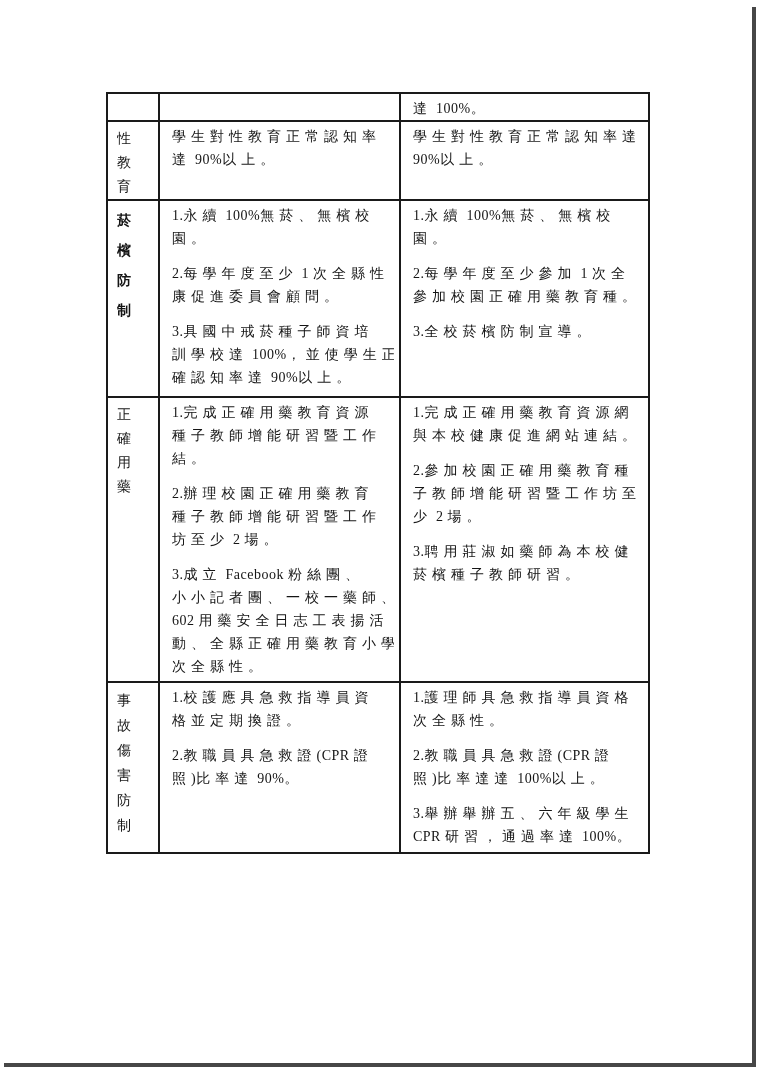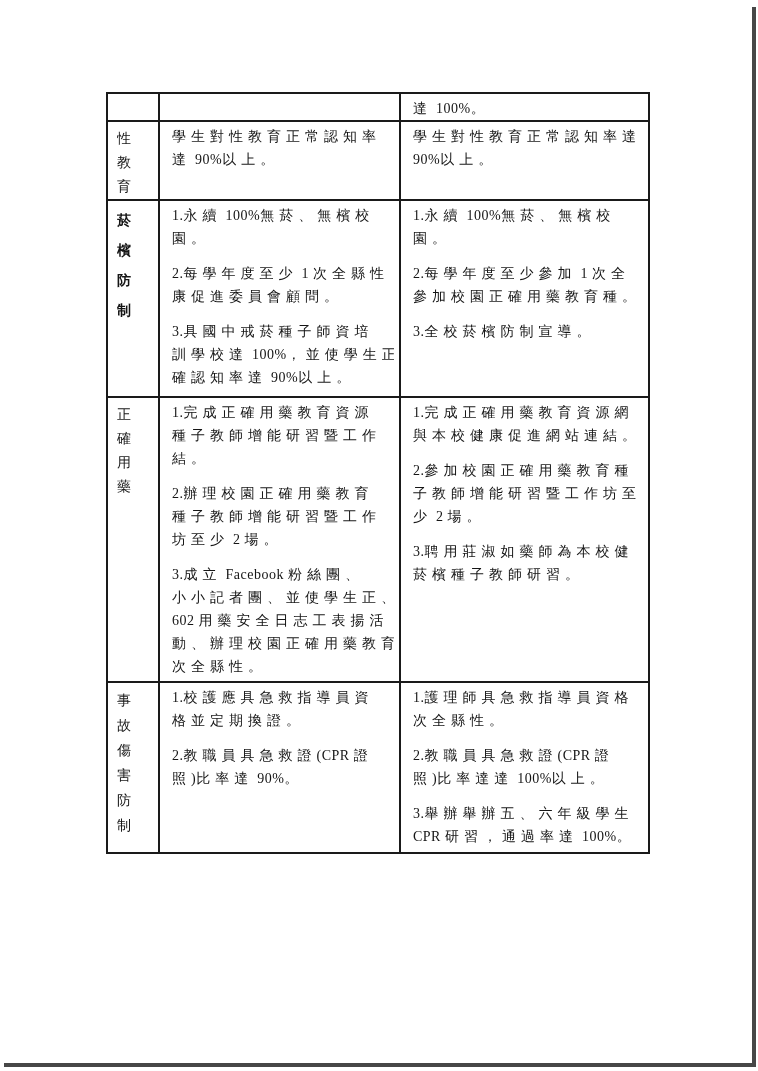--- a/index.html
+++ b/index.html
@@ -150,23 +150,23 @@
               <div class="line">種子教師增能研習暨工作</div>
               <div class="line">結。</div>
             </div>
             <div class="para">
               <div class="line"><span class="lat">2.</span>辦理校園正確用藥教育</div>
               <div class="line">種子教師增能研習暨工作</div>
               <div class="line">坊至少<span class="lat"> 2 </span>場。</div>
             </div>
             <div class="para">
               <div class="line"><span class="lat">3.</span>成立<span class="lat"> Facebook </span>粉絲團、</div>
-              <div class="line">小小記者團、並使學生正、</div>
+              <div class="line">小小記者團、一校一藥師、</div>
               <div class="line"><span class="lat">602 </span>用藥安全日志工表揚活</div>
-              <div class="line">動、辦理校園正確用藥教育</div>
+              <div class="line">動、全縣正確用藥教育小學</div>
               <div class="line">次全縣性。</div>
             </div>
           </td>
           <td>
             <div class="para">
               <div class="line"><span class="lat">1.</span>完成正確用藥教育資源網</div>
               <div class="line">與本校健康促進網站連結。</div>
             </div>
             <div class="para">
               <div class="line"><span class="lat">2.</span>參加校園正確用藥教育種</div>

